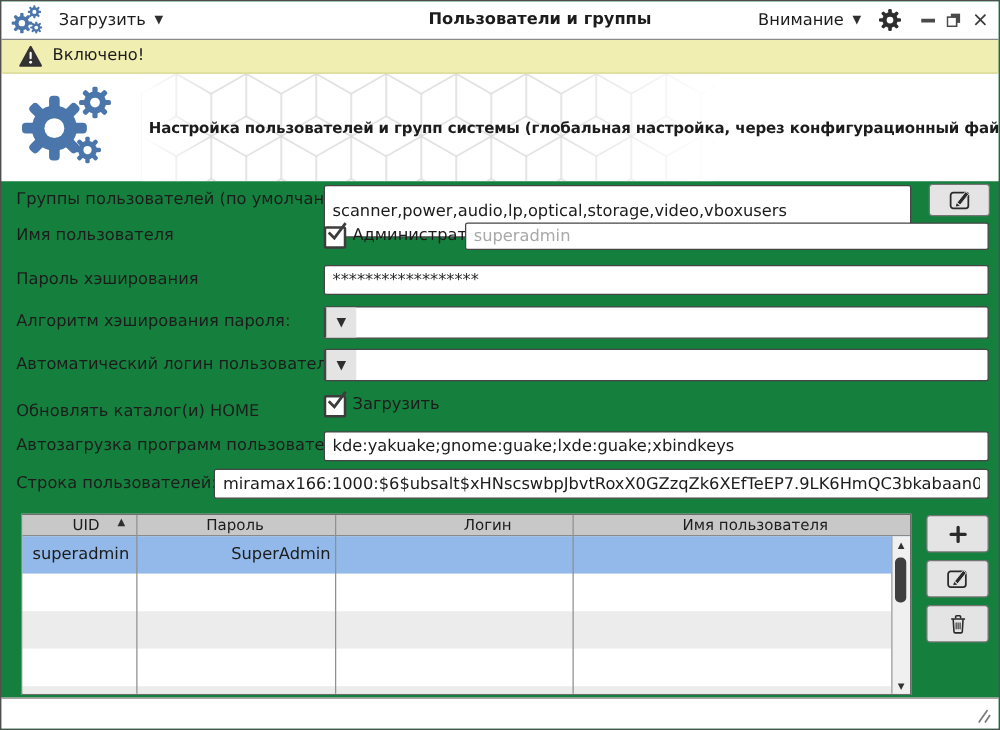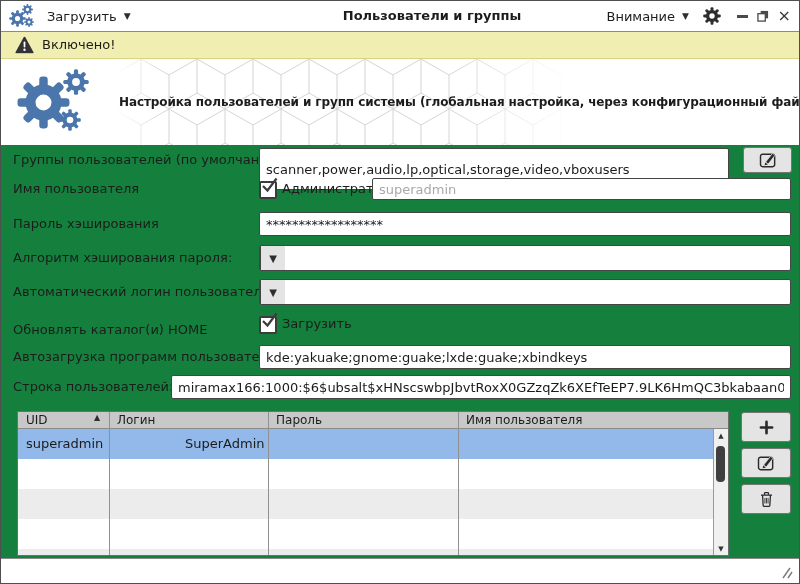--- a/index.html
+++ b/index.html
@@ -48,21 +48,21 @@
             background:#fff;cursor:default;}
   .checkbox svg{position:absolute;left:1px;top:-5px;width:16px;height:16px;overflow:visible;}
   .cb-label{position:absolute;white-space:nowrap;}
   .sq-btn{position:absolute;box-sizing:border-box;background:#e4e4e4;border:1px solid #757575;
           border-radius:3px;display:flex;align-items:center;justify-content:center;cursor:default;color:#2a2a2a;}
   
   .utable{position:absolute;left:16px;top:410px;width:712px;height:145px;border:1px solid #6e6e6e;
           box-sizing:border-box;background:#fff;}
   .t-head{position:absolute;left:0;top:0;width:100%;height:17px;background:#c8c8c8;
           border-bottom:1px solid #8a8a8a;box-sizing:border-box;display:flex;font-size:12px;}
-  .t-head .hc{line-height:16px;padding-left:8px;box-sizing:border-box;overflow:hidden;white-space:nowrap;}
+  .t-head .hc{line-height:16px;padding-left:24px;box-sizing:border-box;overflow:hidden;white-space:nowrap;margin-left:16px;}
   .sort-arrow{position:absolute;left:76px;top:1px;font-size:8px;color:#2e2e2e;}
   .t-row{position:absolute;left:0;width:100%;height:30px;display:flex;}
   .t-row .tc{line-height:30px;padding-left:8px;box-sizing:border-box;overflow:hidden;white-space:nowrap;}
   .c1{width:91px;}.c2{width:159px;}.c3{width:190px;}.c4{flex:1;}
   .stripe{position:absolute;left:0;width:695px;}
   .colsep{position:absolute;top:0;bottom:0;width:1px;background:#909090;}
   .vscroll{position:absolute;right:0;top:17px;bottom:0;width:15px;background:#f0f0f0;
            border-left:1px solid #9a9a9a;box-sizing:border-box;}
   .vs-btn{position:absolute;left:0;width:100%;height:13px;display:flex;align-items:center;
           justify-content:center;font-size:7px;color:#333;}
@@ -234,22 +234,22 @@
     <div class="flabel" style="top:344px;line-height:24px">Автозагрузка программ пользователей</div>
     <input class="tinput" style="left: 258px; top: 344px; width: 532px; height: 24px;" value="kde:yakuake;gnome:guake;lxde:guake;xbindkeys">
 
     <div class="flabel" style="top:374px;line-height:24px">Строка пользователей:</div>
     <input class="tinput" style="left: 170px; top: 374px; width: 620px; height: 24px;" value="miramax166:1000:$6$ubsalt$xHNscswbpJbvtRoxX0GZzqZk6XEfTeEP7.9LK6HmQC3bkabaan0QgL3N">
   </div>
 
   <div class="utable">
     <div class="t-head">
       <div class="hc c1">UID</div>
+      <div class="hc c3">Пароль</div>
       <div class="hc c2">Логин</div>
-      <div class="hc c3">Пароль</div>
       <div class="hc c4">Имя пользователя</div>
       <span class="sort-arrow">▲</span>
     </div>
 
     <div class="t-row" style="top:17px;background:#92b9ea">
       <div class="tc c2">superadmin</div>
       <div class="tc c4">SuperAdmin</div>
     </div>
 
     <div class="stripe" style="top:47px;height:30px;background:#ffffff"></div>

